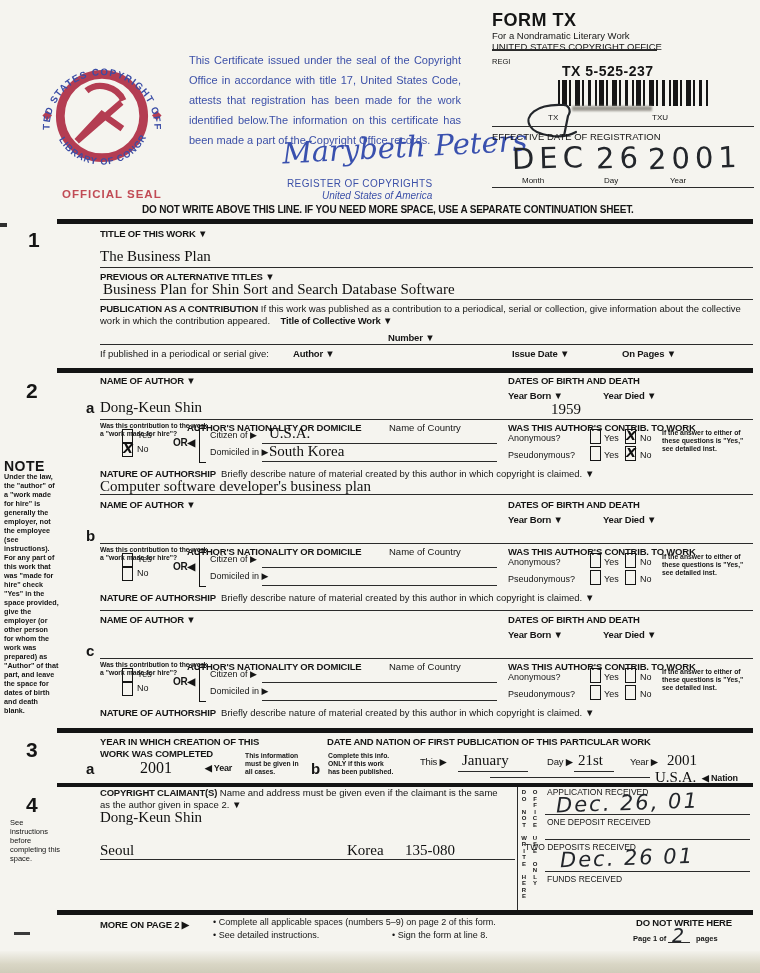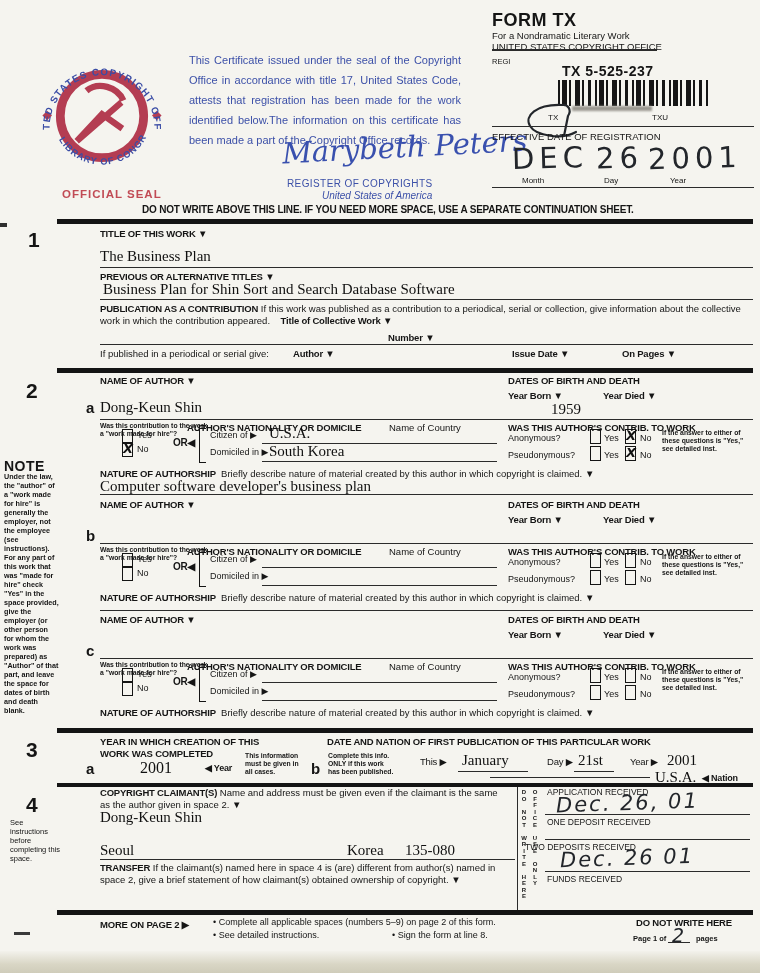--- a/index.html
+++ b/index.html
@@ -325,24 +325,20 @@
   <div class="abs" style="left:100px;top:787px;width:400px;font-size:9.5px;line-height:12px;">
     <span class="lbl" style="white-space:normal;">COPYRIGHT CLAIMANT(S)</span>
     <span>Name and address must be given even if the claimant is the same as the author given in space 2. ▼</span>
   </div>
   <div class="abs serifval" style="left:100px;top:809px;">Dong-Keun Shin</div>
   <div class="abs serifval" style="left:100px;top:842px;">Seoul</div>
   <div class="abs serifval" style="left:347px;top:842px;">Korea</div>
   <div class="abs serifval" style="left:405px;top:842px;">135-080</div>
   <div class="hline" style="left:100px;top:859px;width:415px;"></div>
 
-  <div class="abs" style="left:100px;top:862px;width:420px;font-size:9.5px;line-height:12px;">
-    <span class="lbl" style="white-space:normal;">TRANSFER</span>
-    <span>If the claimant(s) named here in space 4 is (are) different from author(s) named in space 2, give a brief statement of how claimant(s) obtained ownership of copyright. ▼</span>
-  </div>
 
   <div class="vline" style="left:517px;top:787px;height:123px;border-left-width:1.5px;"></div>
   <div class="abs vtext" style="left:519px;top:789px;height:120px;">DO NOT WRITE HERE</div>
   <div class="abs vtext" style="left:530px;top:789px;height:120px;">OFFICE USE ONLY</div>
 
   <div class="abs sm" style="left:547px;top:787px;font-size:8.5px;">APPLICATION RECEIVED</div>
   <div class="abs hand hand-small" style="left:556px;top:791px;">Dec. 26, 01</div>
   <div class="hline" style="left:545px;top:814px;width:205px;"></div>
   <div class="abs sm" style="left:547px;top:817px;font-size:8.5px;">ONE DEPOSIT RECEIVED</div>
   <div class="hline" style="left:545px;top:839px;width:205px;"></div>

